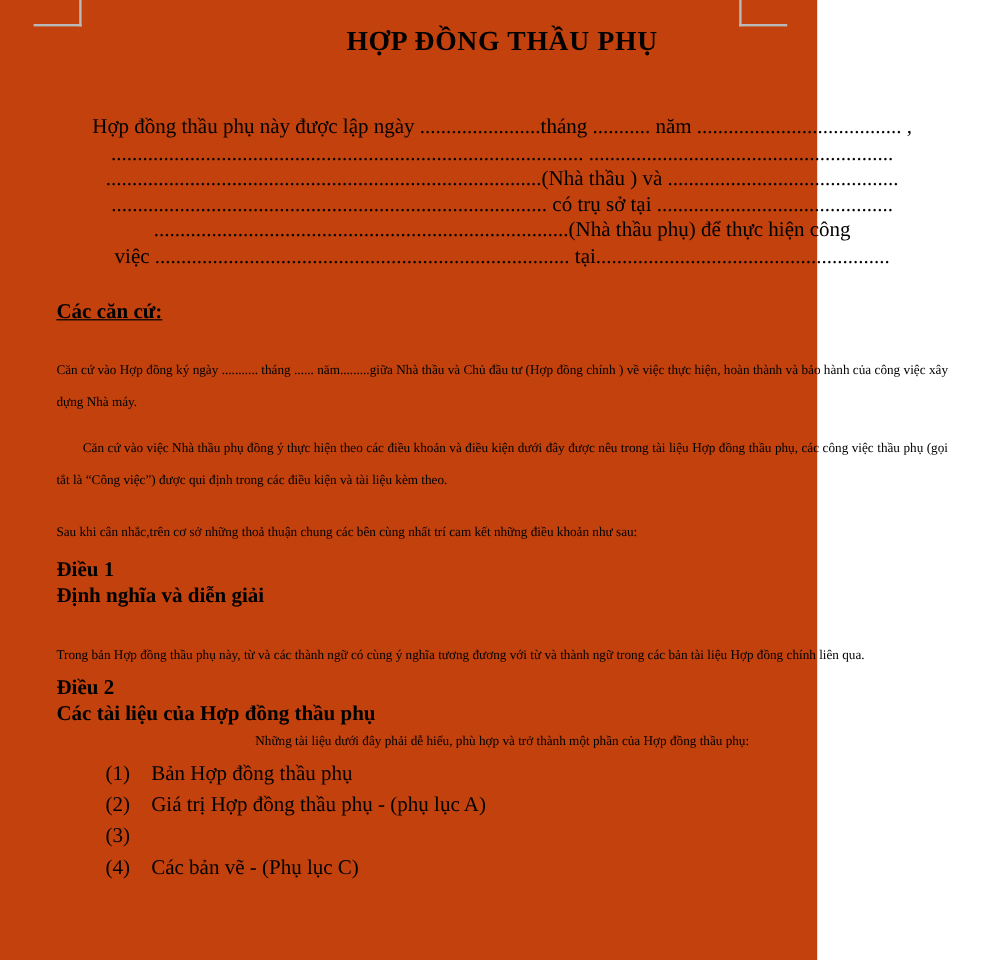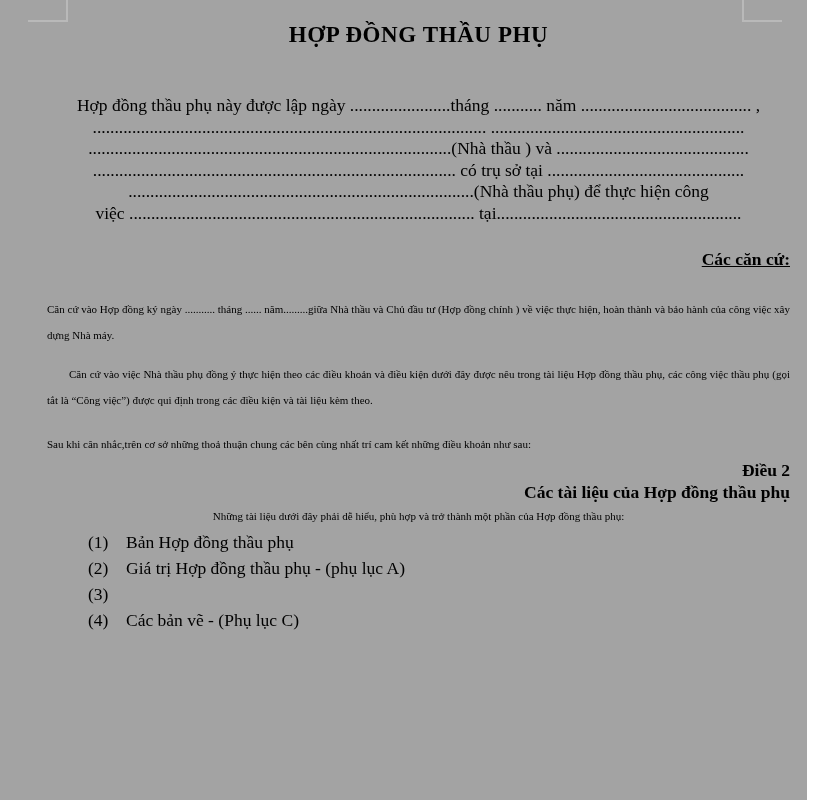--- a/index.html
+++ b/index.html
@@ -13,23 +13,23 @@
     height: 800px;
     overflow: hidden;
     font-family: "Liberation Serif", "DejaVu Serif", serif;
     color: #000000;
     position: relative;
   }
 
   
   .page {
     position: relative;
-    width: 807px;
+    width: 681px;
     height: 800px;
-    background: #a3a3a3;
+    background: #c2410c;
   }
 
   
   .crop-mark {
     position: absolute;
     width: 38px;
     height: 20px;
     pointer-events: none;
   }
   .crop-mark.tl {
@@ -76,21 +76,21 @@
     white-space: nowrap;
     overflow: hidden;
   }
   .fill-block .line {
     height: 21.5px;
     white-space: nowrap;
     text-align: center;
   }
 
   .heading {
-    text-align: right;
+    text-align: left;
     font-weight: bold;
     font-size: 17.5px;
     line-height: 22px;
   }
   .heading.underlined {
     text-decoration: underline;
   }
 
   .para {
     font-size: 11px;
@@ -161,20 +161,28 @@
 
       <p class="para">Căn cứ vào Hợp đồng ký ngày ........... tháng ...... năm.........giữa Nhà thầu và Chủ đầu tư (Hợp đồng chính ) về việc thực hiện, hoàn thành và bảo hành của công việc xây dựng Nhà máy.</p>
 
       <p class="para indent">Căn cứ vào việc Nhà thầu phụ đồng ý thực hiện theo các điều khoản và điều kiện dưới đây được nêu trong tài liệu Hợp đồng thầu phụ, các công việc thầu phụ (gọi tắt là “Công việc”) được qui định trong các điều kiện và tài liệu kèm theo.</p>
 
       <div class="spacer-md"></div>
 
       <p class="para">Sau khi cân nhắc,trên cơ sở những thoả thuận chung các bên cùng nhất trí cam kết những điều khoản như sau:</p>
     </div>
 
+    <div class="sec-dieu1">
+      <div class="heading">Điều 1</div>
+      <div class="heading">Định nghĩa và diễn giải</div>
+
+      <div class="spacer-lg"></div>
+
+      <p class="para">Trong bản Hợp đồng thầu phụ này, từ và các thành ngữ có cùng ý nghĩa tương đương với từ và thành ngữ trong các bản tài liệu Hợp đồng chính liên qua.</p>
+    </div>
 
     <div class="sec-dieu2">
       <div class="heading">Điều 2</div>
       <div class="heading">Các tài liệu của Hợp đồng thầu phụ</div>
 
       <p class="para nojustify">Những tài liệu dưới đây phải dễ hiểu, phù hợp và trở thành một phần của Hợp đồng thầu phụ:</p>
 
       <div class="list">
         <div class="list-item">
           <span class="num">(1)</span>

